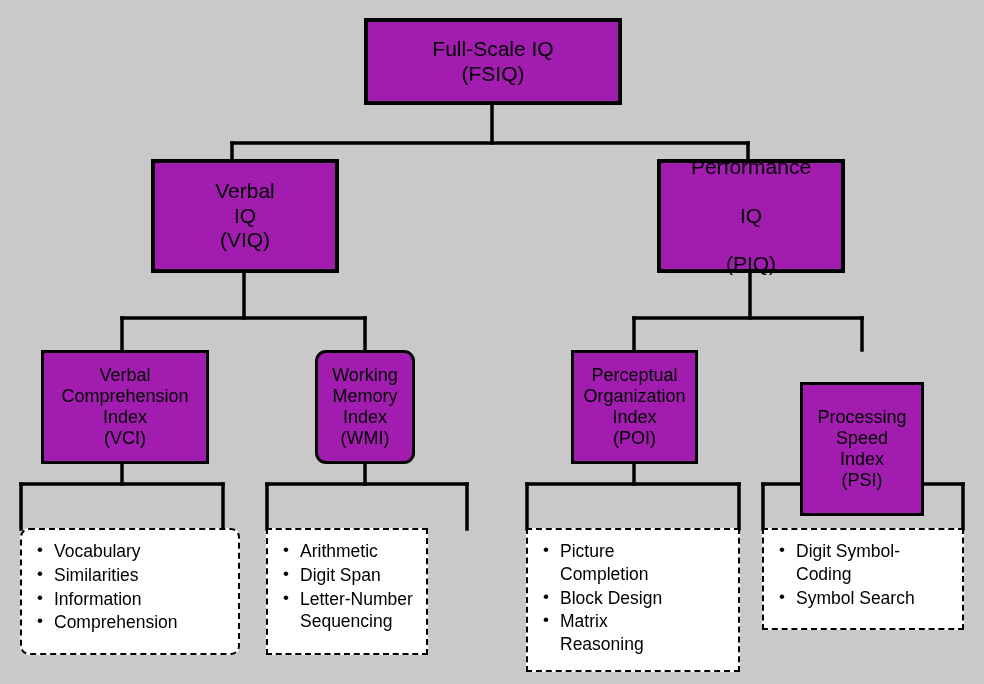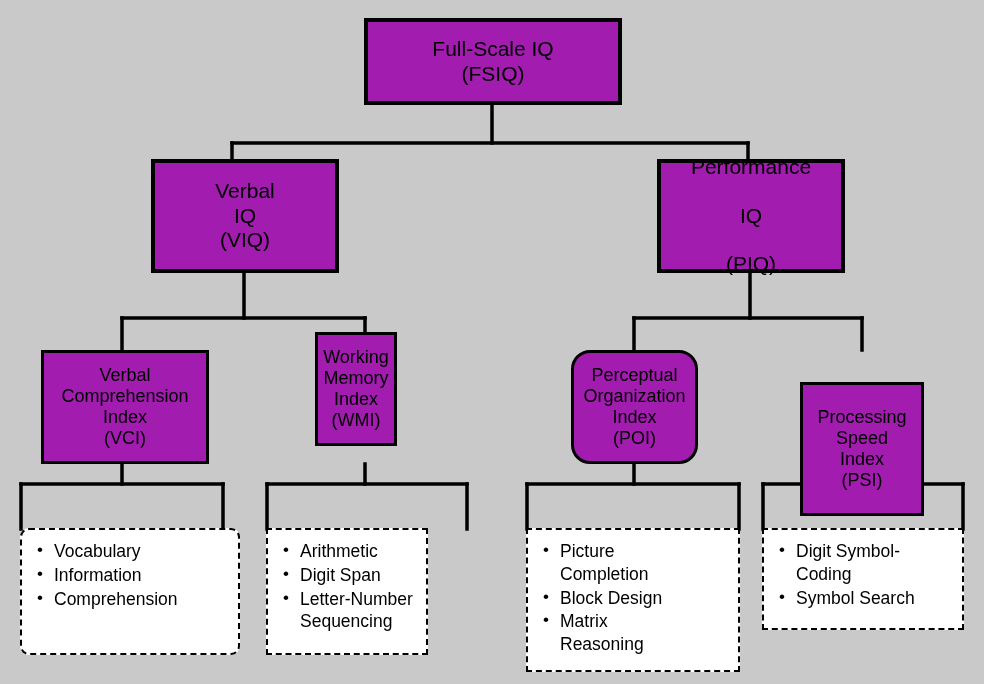--- a/index.html
+++ b/index.html
@@ -131,44 +131,45 @@
     <span class="ln">(PIQ)</span>
   </div>
 
   <div class="node node-tier3" style="left:41px; top:350px; width:168px; height:114px;">
     <span class="ln">Verbal</span>
     <span class="ln">Comprehension</span>
     <span class="ln">Index</span>
     <span class="ln">(VCI)</span>
   </div>
 
-  <div class="node node-tier3" style="left:315px; top:332px; width:82px; height:114px;">
+  <div class="node node-tier3" style="left:315px; top:350px; width:100px; height:114px;border-radius:11px;">
     <span class="ln">Working</span>
     <span class="ln">Memory</span>
     <span class="ln">Index</span>
     <span class="ln">(WMI)</span>
   </div>
 
-  <div class="node node-tier3" style="left:571px; top:350px; width:127px; height:114px;border-radius:19px;">
+  <div class="node node-tier3" style="left:571px; top:350px; width:127px; height:114px;">
     <span class="ln">Perceptual</span>
     <span class="ln">Organization</span>
     <span class="ln">Index</span>
     <span class="ln">(POI)</span>
   </div>
 
   <div class="node node-tier3" style="left:800px; top:350px; width:124px; height:134px;margin-top:32px;">
     <span class="ln">Processing</span>
     <span class="ln">Speed</span>
     <span class="ln">Index</span>
     <span class="ln">(PSI)</span>
   </div>
 
   <div class="leafbox" style="left:20px; top:528px; width:220px; height:127px;border-radius:9px;">
     <ul>
       <li><span>Vocabulary</span></li>
+      <li><span>Similarities</span></li>
       <li><span>Information</span></li>
       <li><span>Comprehension</span></li>
     </ul>
   </div>
 
   <div class="leafbox" style="left:266px; top:528px; width:162px; height:127px;">
     <ul>
       <li><span>Arithmetic</span></li>
       <li><span>Digit Span</span></li>
       <li><span>Letter-Number</span><span class="cont">Sequencing</span></li>

